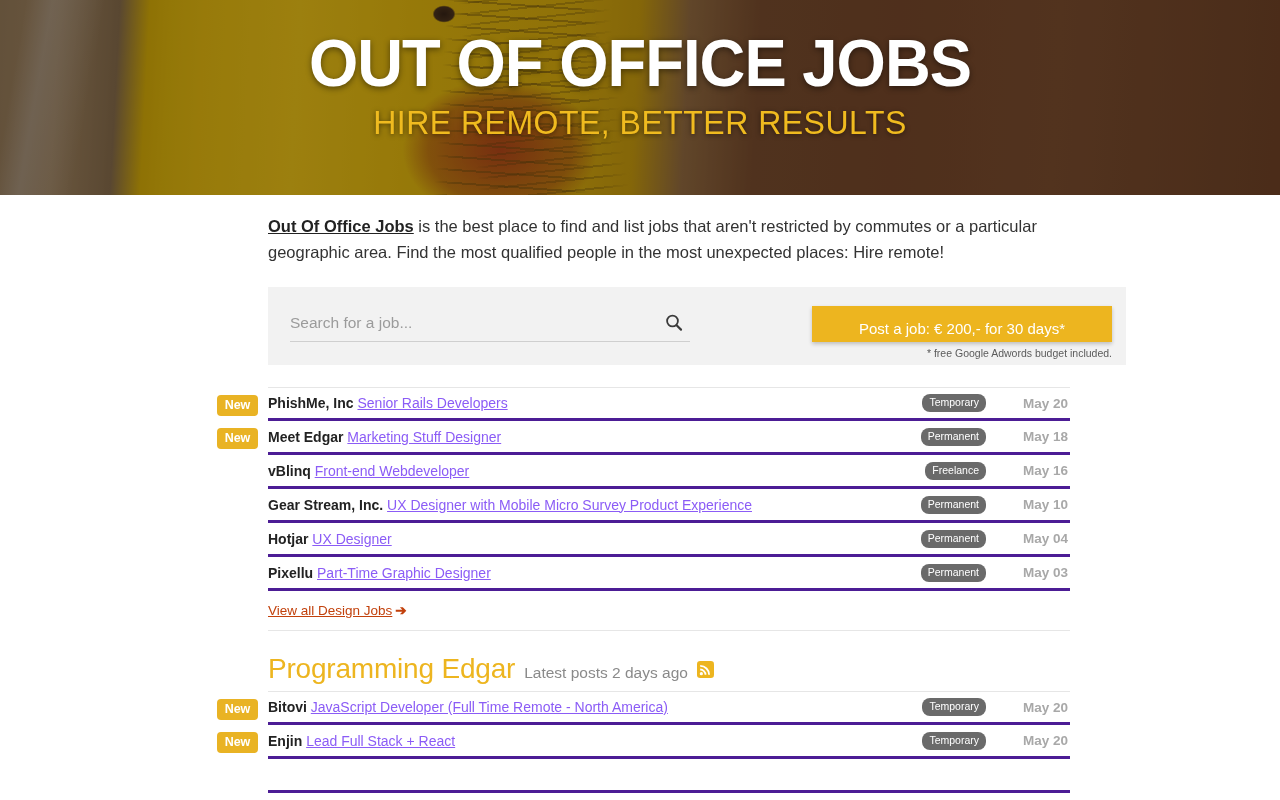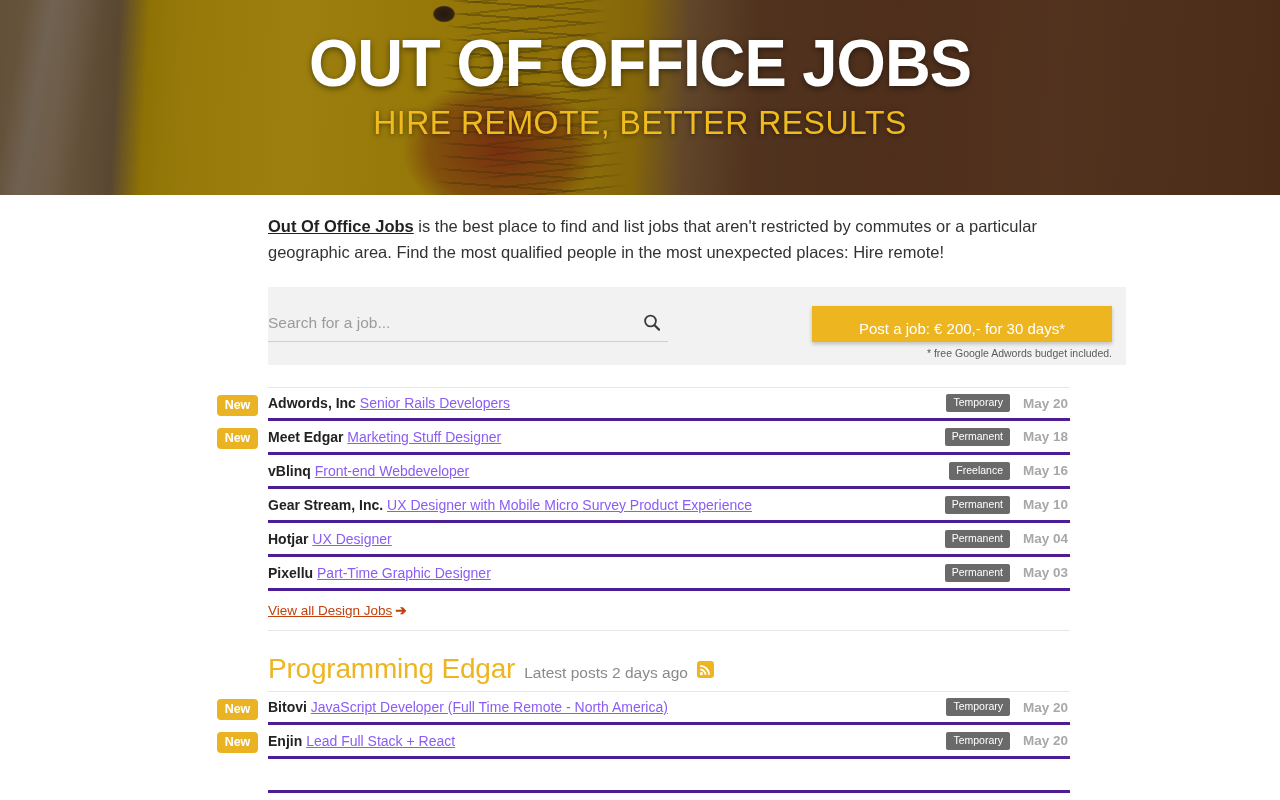--- a/index.html
+++ b/index.html
@@ -127,20 +127,21 @@
   .panel {
     margin-top: 22px;
     width: 858px;
     height: 78px;
     background: #f2f2f2;
     display: flex;
     align-items: center;
     position: relative;
   }
   .search-box {
+    margin-left: 22px;
     width: 400px;
     border-bottom: 1px solid #cfcfcf;
     display: flex;
     align-items: center;
     padding-bottom: 6px;
   }
   .search-input {
     flex: 1;
     border: none;
     outline: none;
@@ -239,27 +240,27 @@
     overflow: hidden;
   }
   .job-company { font-weight: 700; color: #222; }
   .job-title-link {
     color: #8b5cf6;
     text-decoration: underline;
     cursor: pointer;
   }
   .job-type {
     flex: 0 0 auto;
-    margin-right: 0;
+    margin-right: 24px;
     background: #6a6a6a;
     color: #ffffff;
     font-size: 10.5px;
     line-height: 15px;
     padding: 1px 7px 2px 7px;
-    border-radius: 2px;
+    border-radius: 8px;
     font-weight: 400;
   }
   .job-date {
     flex: 0 0 58px;
     text-align: right;
     font-size: 13.5px;
     font-weight: 700;
     color: #a8a8a8;
   }
   .view-all {
@@ -305,21 +306,21 @@
         <button class="cta-button">Post a job: € 200,- for 30 days*</button>
         <div class="cta-note">* free Google Adwords budget included.</div>
       </div>
     </section>
 
     <section class="section">
 
       <div class="job-list">
         <div class="job-row">
           <span class="new-badge">New</span>
-          <span class="job-main"><span class="job-company">Adwords, Inc</span> <span class="job-title-link">Senior Rails Developers</span></span>
+          <span class="job-main"><span class="job-company">PhishMe, Inc</span> <span class="job-title-link">Senior Rails Developers</span></span>
           <span class="job-type">Temporary</span>
           <span class="job-date">May 20</span>
         </div>
         <div class="job-row">
           <span class="new-badge">New</span>
           <span class="job-main"><span class="job-company">Meet Edgar</span> <span class="job-title-link">Marketing Stuff Designer</span></span>
           <span class="job-type">Permanent</span>
           <span class="job-date">May 18</span>
         </div>
         <div class="job-row">

